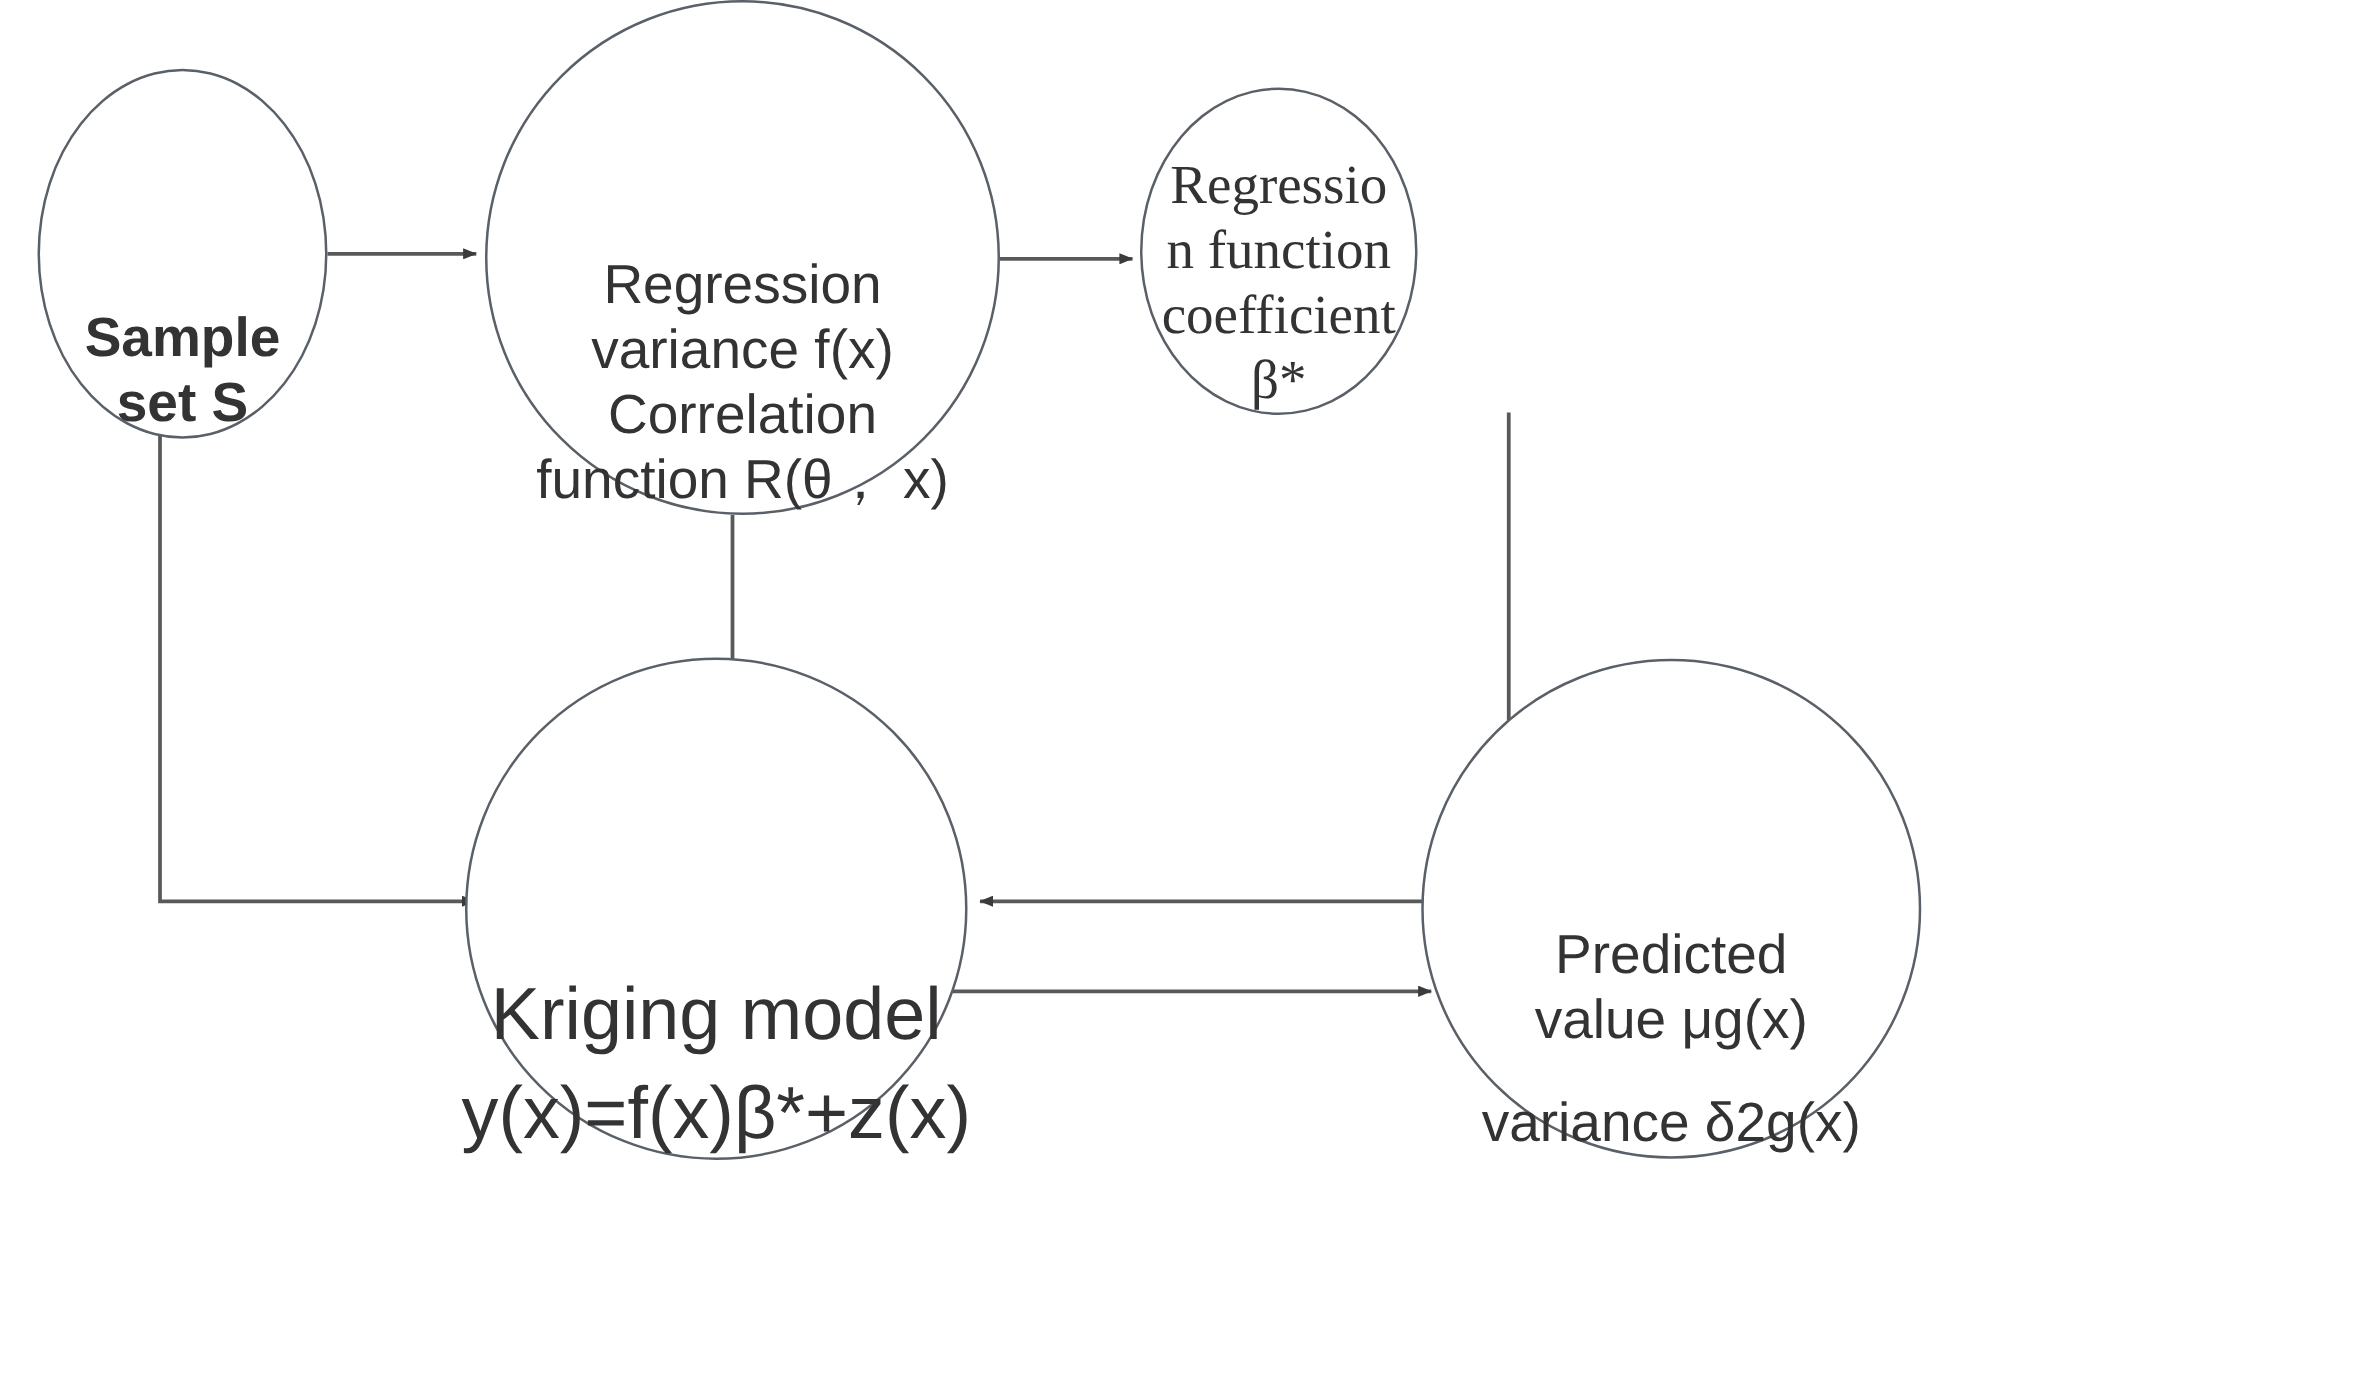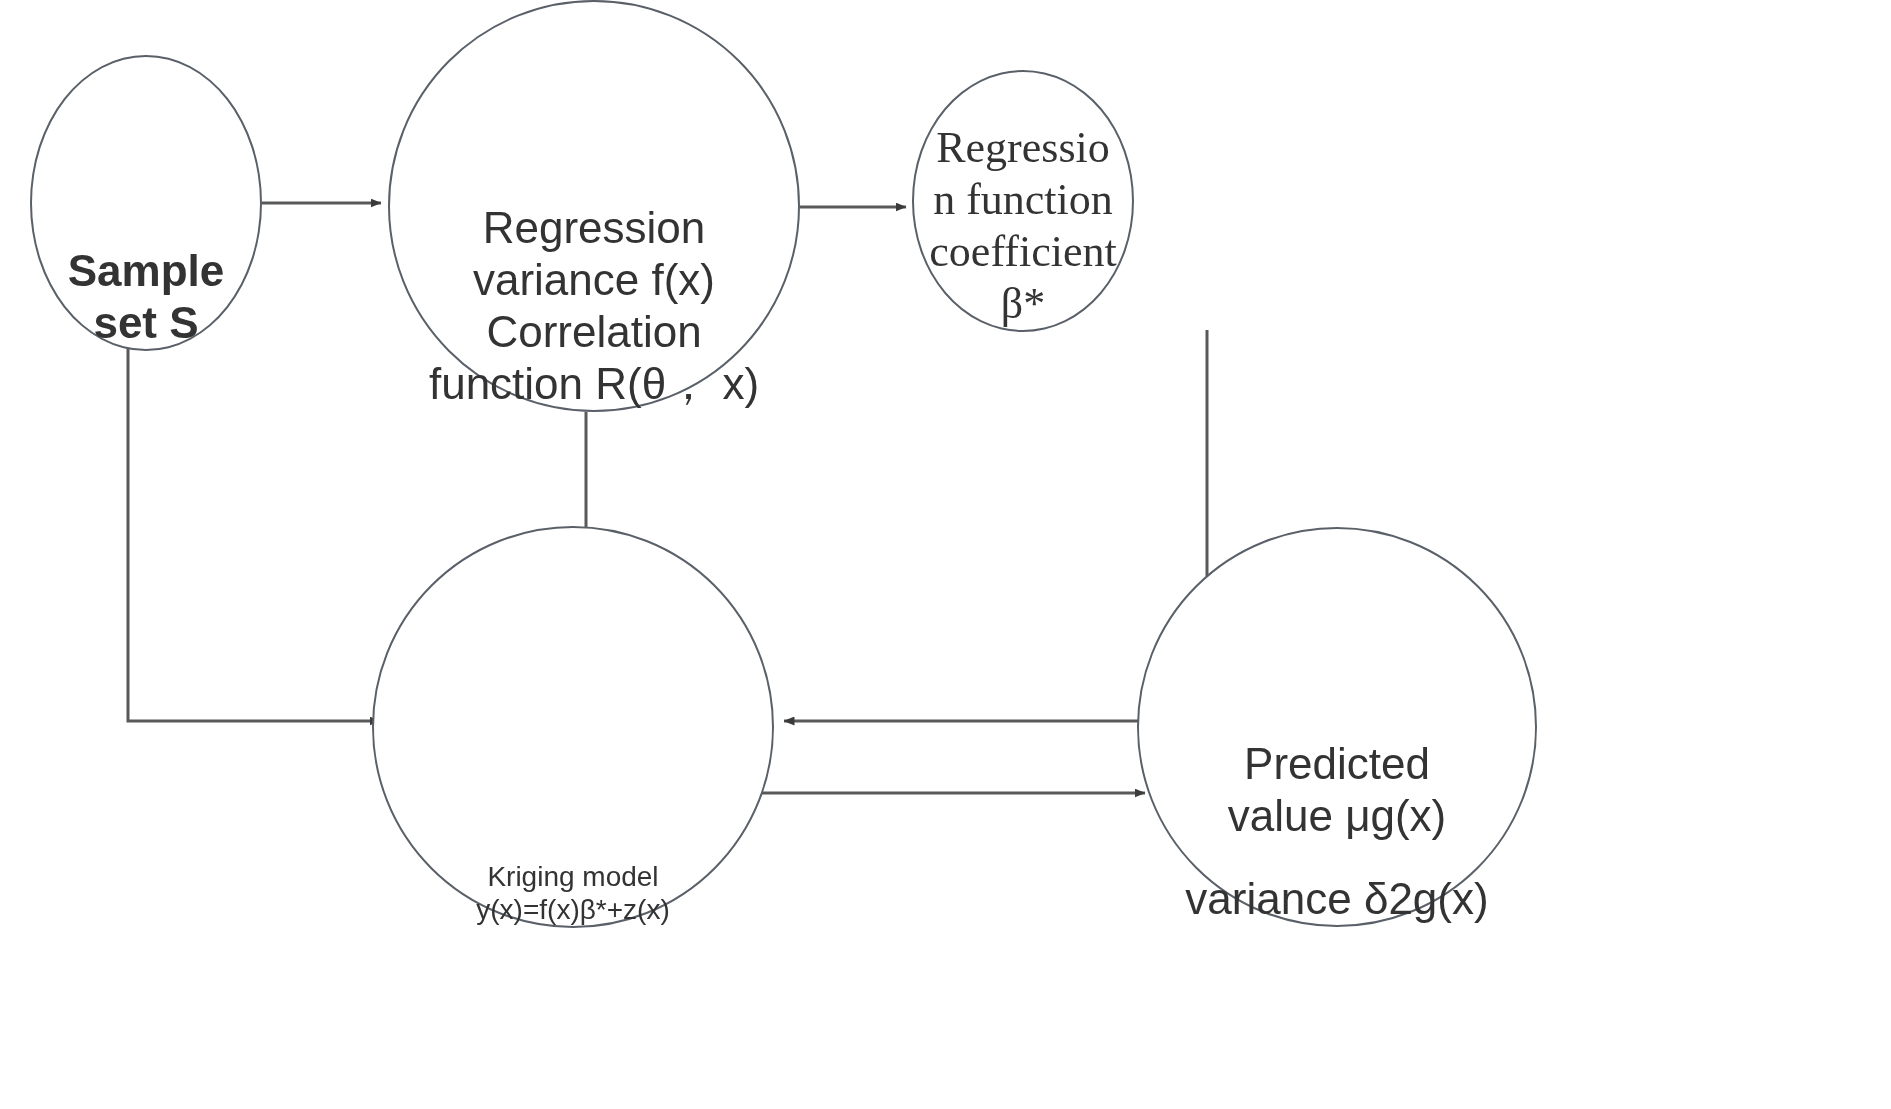--- a/index.html
+++ b/index.html
@@ -57,21 +57,22 @@
     left:388px; top:0px;   width:412px;  height:412px;
     font-size:44px;
   }
   #node-coefficient{
     left:912px; top:70px;  width:222px;  height:262px;
     font-size:44px;
     font-family:Liberation Serif, serif;
   }
   #node-kriging{
     left:372px; top:526px; width:402px;  height:402px;
-    font-size:28px;
+    font-size:59px;
+    gap:10px;
   }
   #node-predicted{
     left:1137px;top:527px; width:400px;  height:400px;
     font-size:44px;
   }
 </style>
 </head>
 <body>
 
 <div id="canvas">

